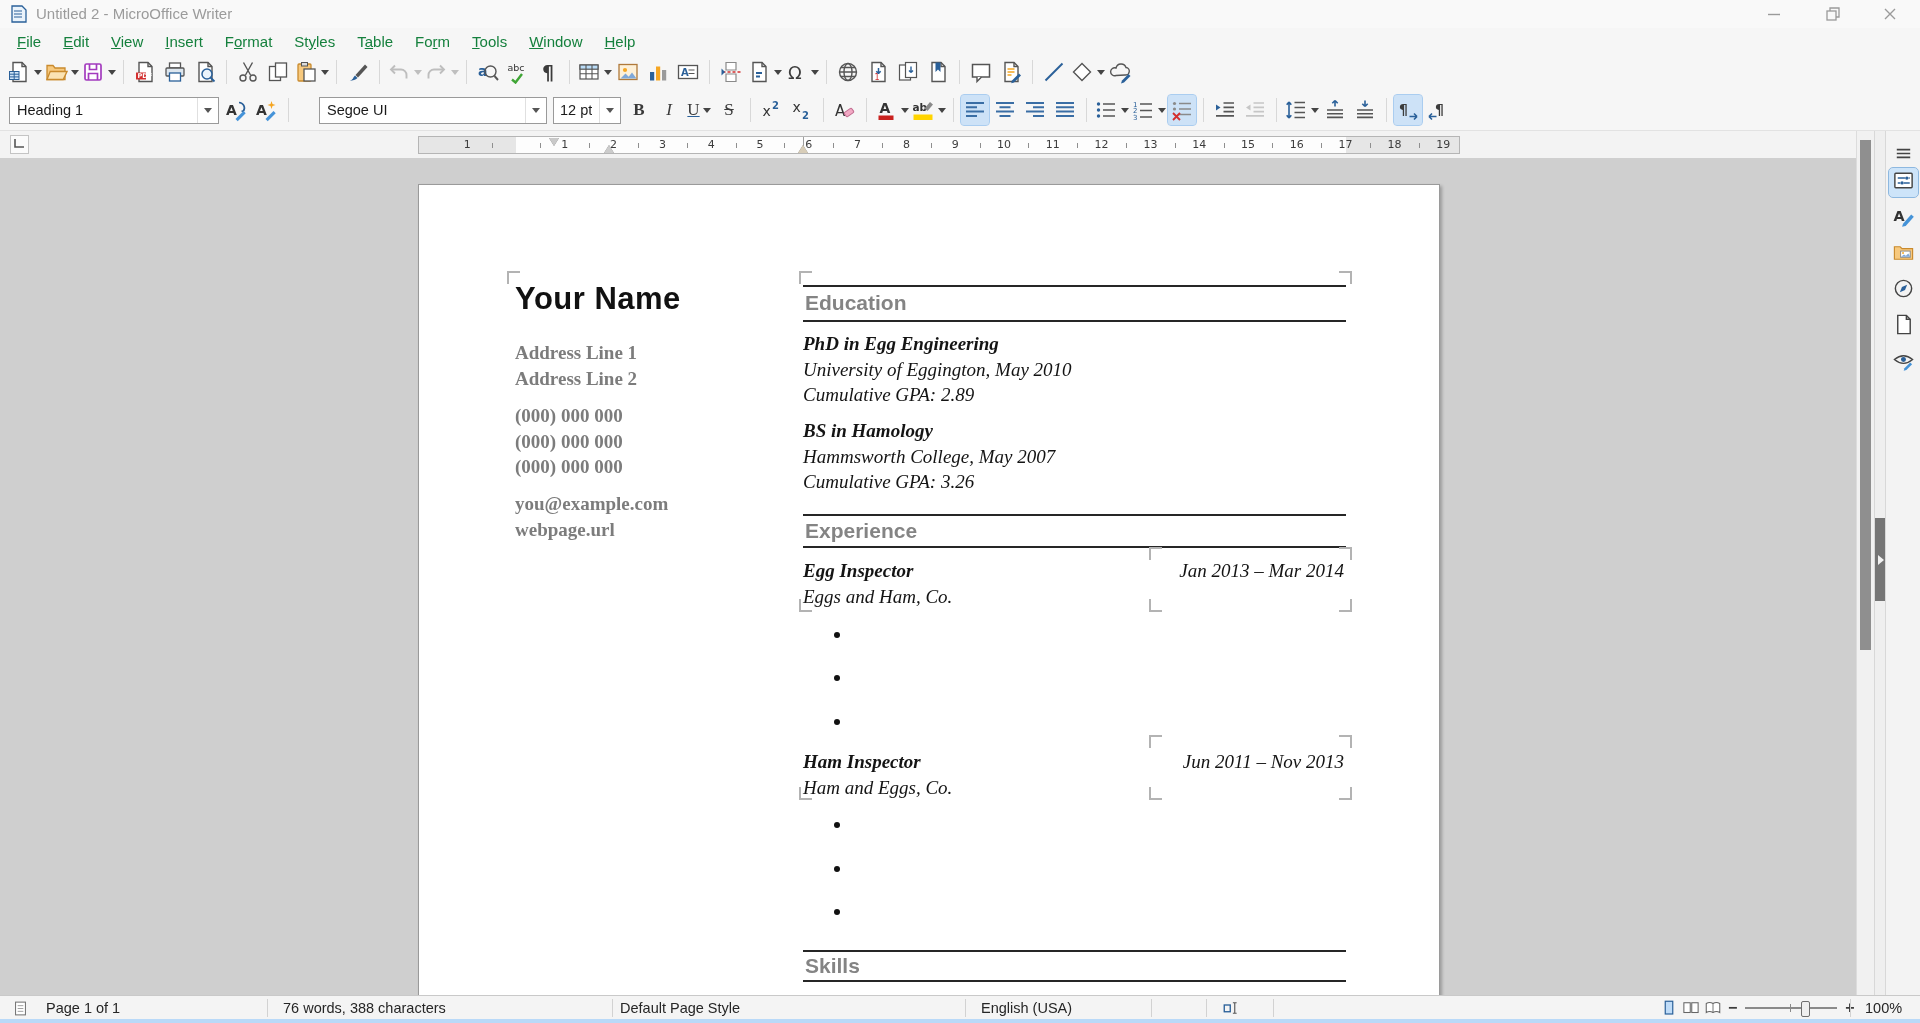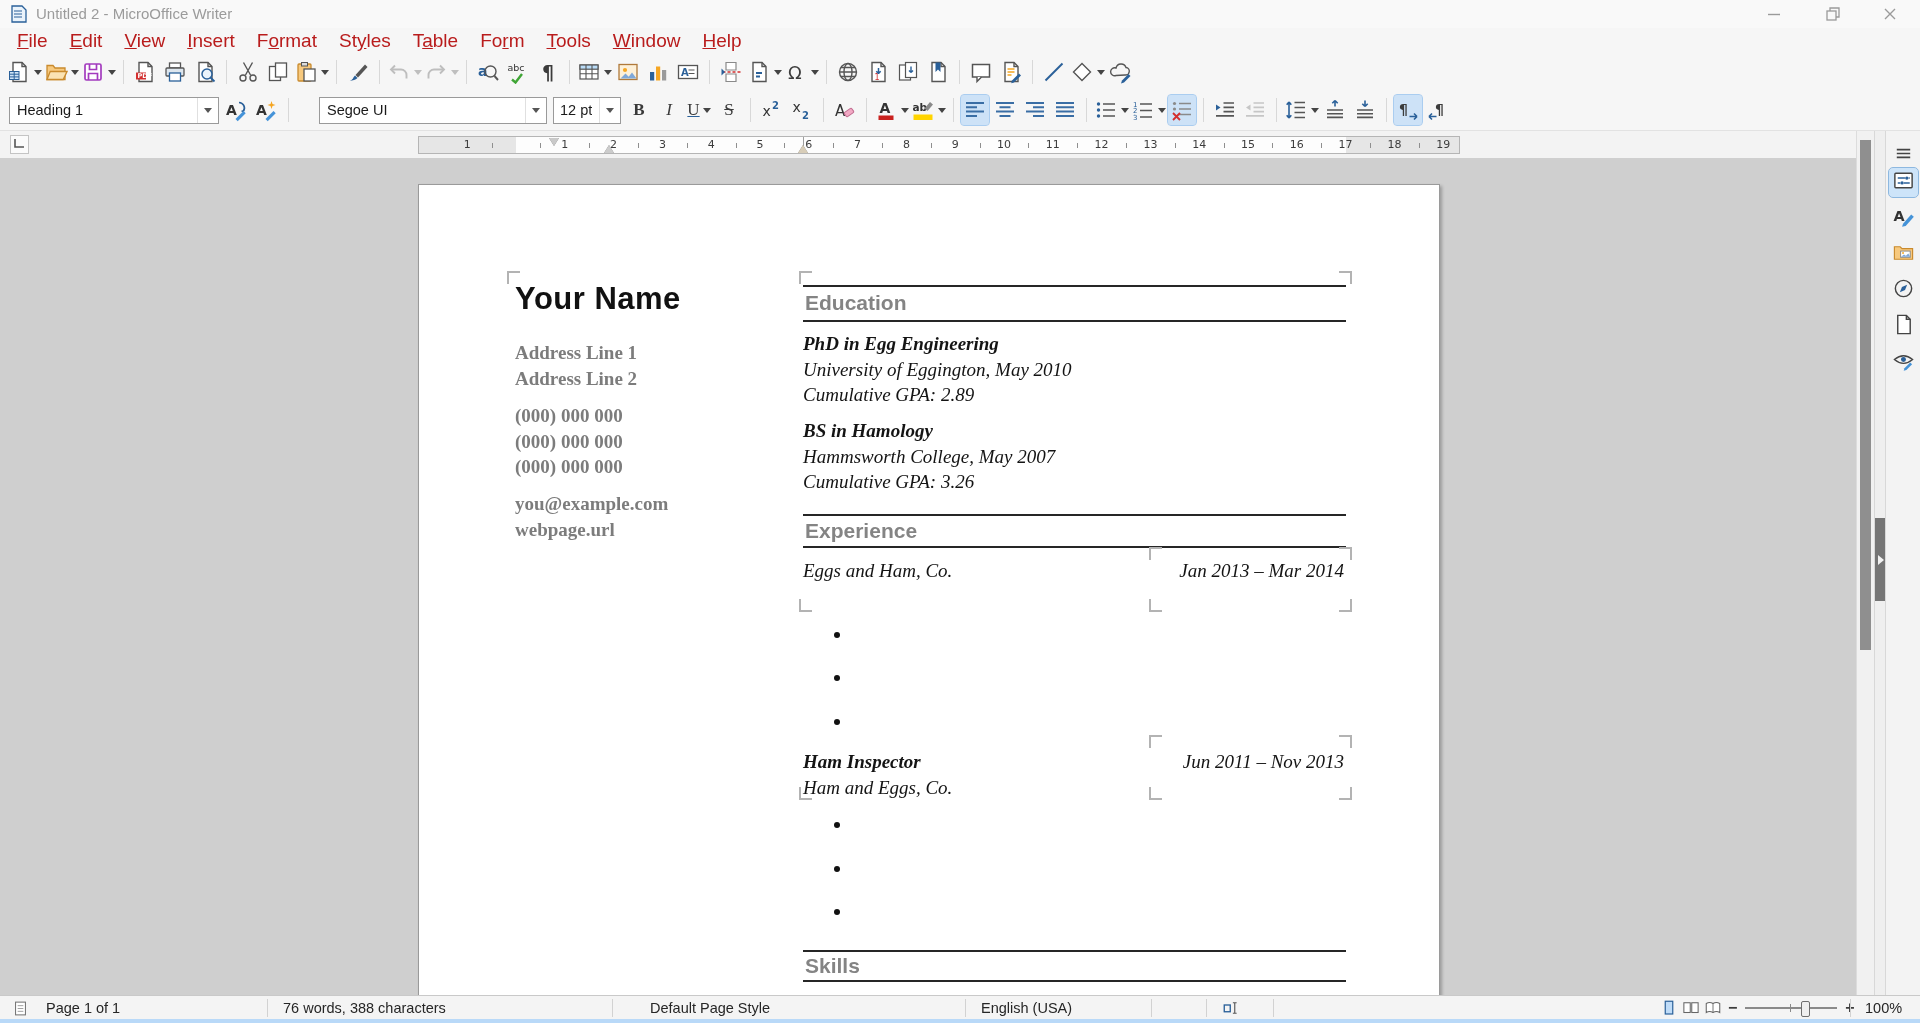--- a/index.html
+++ b/index.html
@@ -6,21 +6,21 @@
   #app{position:relative;width:1920px;height:1023px;overflow:hidden;
        font-family:"Liberation Sans",sans-serif;background:#f6f6f6;
        -webkit-font-smoothing:antialiased;}
   
   #titlebar{position:absolute;left:0;top:0;width:1920px;height:28px;background:#f9f9f9;}
   #app-icon{position:absolute;left:10px;top:5px;width:18px;height:18px;}
   #window-title{position:absolute;left:36px;top:5px;font-size:15px;color:#9b9b9b;}
   .winbtn{position:absolute;top:0;width:46px;height:28px;display:flex;align-items:center;justify-content:center;}
   
   #menubar{position:absolute;left:0;top:28px;width:1920px;height:26px;background:#f6f6f6;display:flex;align-items:center;padding-left:6px;box-sizing:border-box;}
-  .menu-item{padding:2px 11px;font-size:19px;color:#b91c1c;cursor:default;}
+  .menu-item{padding:2px 11px;font-size:15px;color:#15803d;cursor:default;}
   .menu-item .mn{text-decoration:underline;}
   
   #toolbar-main{position:absolute;left:0;top:54px;width:1920px;height:36px;background:#f6f6f6;display:flex;align-items:center;padding-left:6px;box-sizing:border-box;}
   #toolbar-fmt{position:absolute;left:0;top:90px;width:1920px;height:41px;background:#f6f6f6;border-bottom:1px solid #e2e2e2;display:flex;align-items:center;padding-left:6px;box-sizing:border-box;}
   .tb-btn{height:30px;min-width:28px;display:flex;align-items:center;justify-content:center;border-radius:3px;margin:0 1px;position:relative;}
   .tb-btn svg{display:block;}
   .tb-btn.active{background:#cde2f7;outline:1px solid #aacdf0;}
   .tb-btn.disabled{opacity:.95;}
   .dd-arrow{width:0;height:0;border-left:4px solid transparent;border-right:4px solid transparent;border-top:5px solid #444;margin-left:3px;}
   .disabled .dd-arrow{border-top-color:#bdbdbd;}
@@ -722,20 +722,21 @@
         </div>
         <div class="doc-line" style="position:absolute;top:233px;">
           <div class="doc-b">BS in Hamology</div>
           <div>Hammsworth College, May 2007</div>
           <div>Cumulative GPA: 3.26</div>
         </div>
 
         <div class="sec-head" style="top:329px;height:34px;line-height:29px;">Experience</div>
 
         <div class="job-row doc-line" style="top:373px;">
+          <div class="doc-b">Egg Inspector</div>
           <div class="job-date">Jan 2013 – Mar 2014</div>
           <div>Eggs and Ham, Co.</div>
         </div>
         <span class="bullet" style="left:31px;top:447px"></span>
         <span class="bullet" style="left:31px;top:490px"></span>
         <span class="bullet" style="left:31px;top:534px"></span>
 
         <div class="job-row doc-line" style="top:564px;">
           <div class="doc-b">Ham Inspector</div>
           <div class="job-date">Jun 2011 – Nov 2013</div>
@@ -826,21 +827,21 @@
     <span class="st-item" style="left:12px">
       <svg width="17" height="17" viewBox="0 0 24 24">
           <rect x="5" y="3" width="14" height="18" fill="#fff" stroke="#777" stroke-width="1.5"></rect>
           <path d="M8 8h8M8 12h8M8 16h8" stroke="#999" stroke-width="1.3"></path>
         </svg>
     </span>
     <span class="st-item" style="left:46px">Page 1 of 1</span>
     <span class="st-sep" style="left:267px"></span>
     <span class="st-item" style="left:283px">76 words, 388 characters</span>
     <span class="st-sep" style="left:612px"></span>
-    <span class="st-item" style="left:650px">Default Page Style</span>
+    <span class="st-item" style="left:620px">Default Page Style</span>
     <span class="st-sep" style="left:965px"></span>
     <span class="st-item" style="left:981px">English (USA)</span>
     <span class="st-sep" style="left:1151px"></span>
     <span class="st-sep" style="left:1206px"></span>
     <span class="st-item" style="left:1222px">
       <svg width="18" height="18" viewBox="0 0 24 24">
           <rect x="3" y="8" width="8" height="9" fill="none" stroke="#2a6099" stroke-width="1.8"></rect>
           <path d="M17 5v14M14.5 5h5M14.5 19h5" stroke="#555" stroke-width="1.5" fill="none"></path>
         </svg>
     </span>

